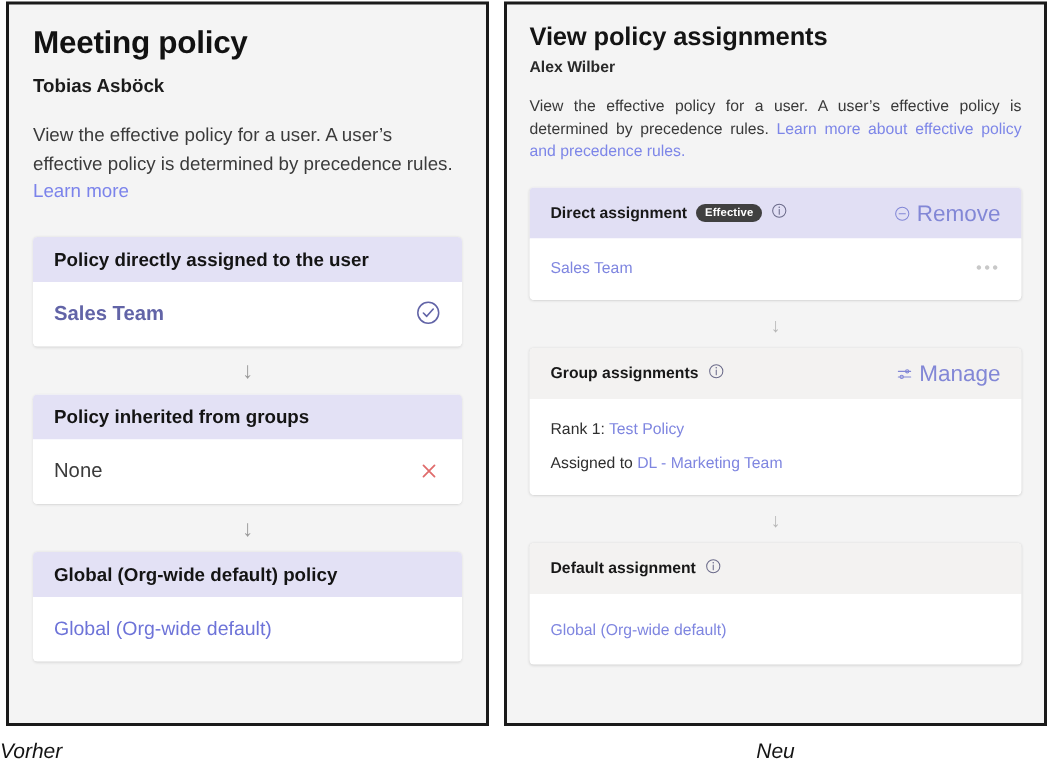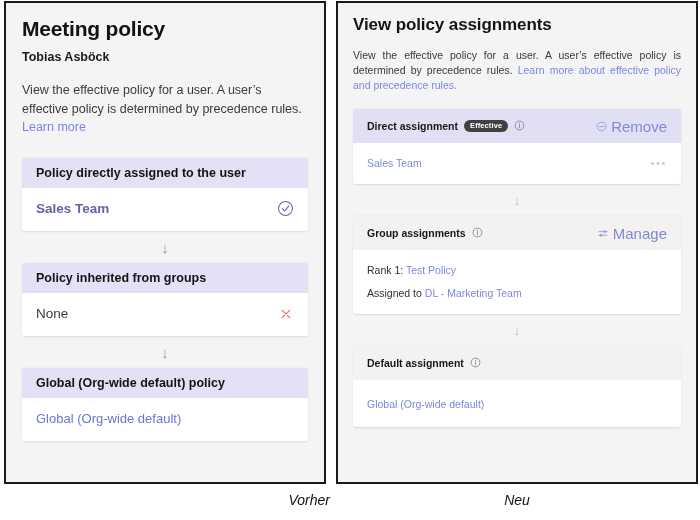--- a/index.html
+++ b/index.html
@@ -231,21 +231,21 @@
   }
 
   
   .caption {
     position: absolute;
     font-size: 14px;
     font-style: italic;
     color: #141414;
     font-family: "Liberation Sans", sans-serif;
   }
-  .caption-old { left: 0; top: 492px; width: 330px; text-align: right; }
+  .caption-old { left: 0; top: 492px; width: 330px; text-align: left; }
   .caption-new { left: 336px; top: 492px; width: 362px; text-align: center; }
 </style>
 </head>
 <body>
 
 <div class="stage">
 
   <div class="panel panel-old">
     <div class="panel-inner">
 
@@ -294,20 +294,21 @@
         </div>
       </div>
 
     </div>
   </div>
 
   <div class="panel panel-new">
     <div class="panel-inner">
 
       <div class="new-title">View policy assignments</div>
+      <div class="new-subtitle">Alex Wilber</div>
 
       <div class="new-desc">
         <span>View the effective policy for a user. A user’s effective policy is determined by precedence rules. </span><a class="lnk" href="#">Learn more about effective policy and precedence rules.</a>
       </div>
 
       <div style="height:16px"></div>
 
       <div class="new-card">
         <div class="new-card-head accent">
           <div class="head-left">

